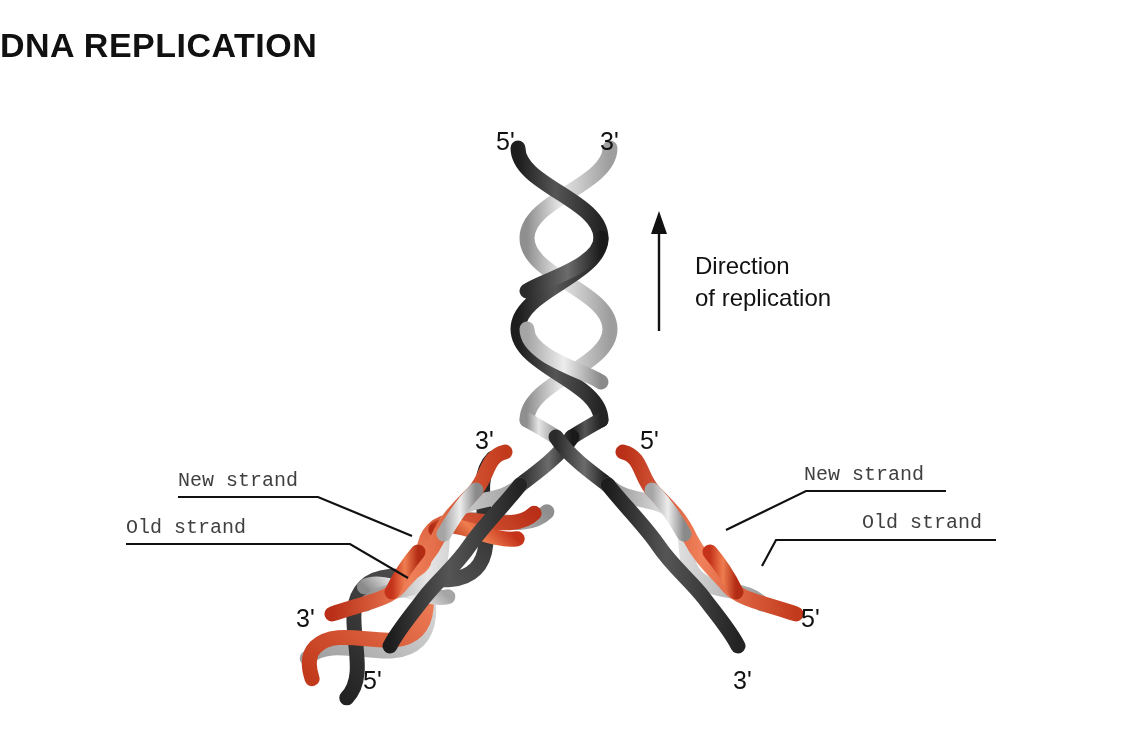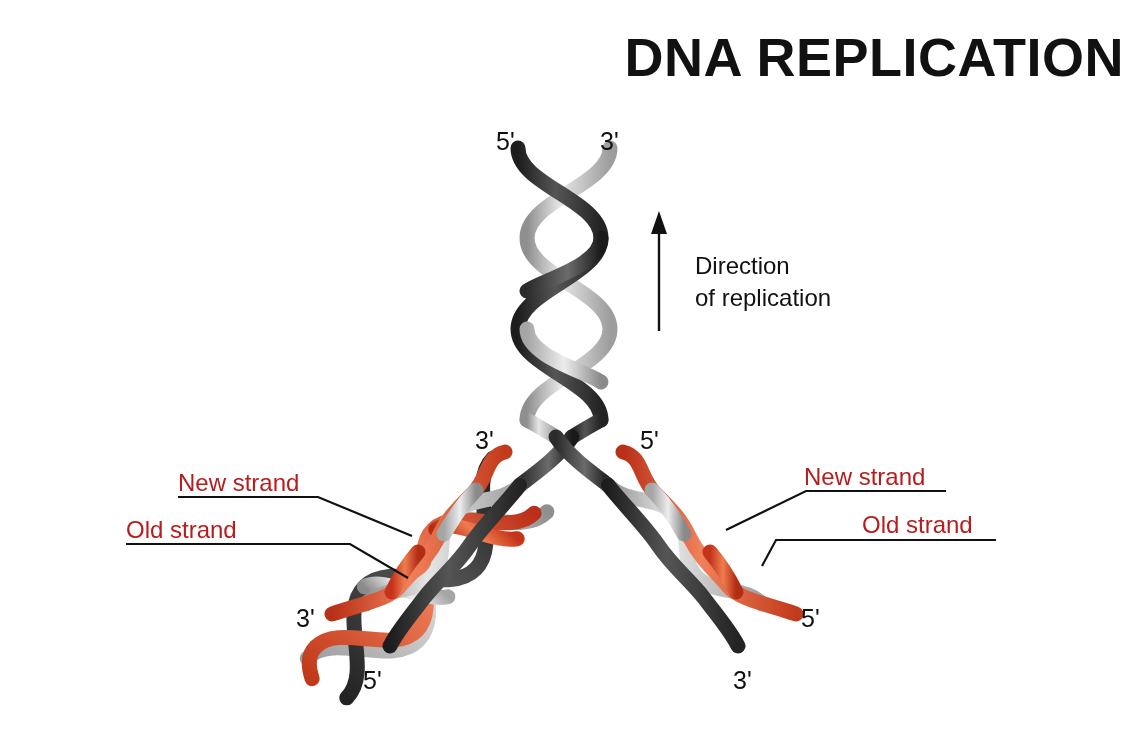--- a/index.html
+++ b/index.html
@@ -15,24 +15,24 @@
     width: 1124px;
     height: 742px;
     background: #ffffff;
     overflow: hidden;
   }
   #diagram-title {
     position: absolute;
     left: 0;
     top: 26px;
     width: 1124px;
-    text-align: right;
+    text-align: left;
     font-family: "Liberation Sans", sans-serif;
     font-weight: bold;
-    font-size: 54px;
+    font-size: 34px;
     letter-spacing: 0.5px;
     color: #111111;
     white-space: nowrap;
   }
   .svg-layer {
     position: absolute;
     left: 0;
     top: 0;
     width: 1124px;
     height: 742px;
@@ -40,23 +40,23 @@
   .prime-label {
     position: absolute;
     font-family: "Liberation Sans", sans-serif;
     font-size: 25px;
     color: #111111;
     white-space: nowrap;
     line-height: 1;
   }
   .strand-label {
     position: absolute;
-    font-family: Liberation Sans, sans-serif;
-    font-size: 24px;
-    color: #b91c1c;
+    font-family: Liberation Mono, monospace;
+    font-size: 20px;
+    color: #404040;
     white-space: nowrap;
     line-height: 1;
   }
   .direction-text {
     position: absolute;
     font-family: "Liberation Sans", sans-serif;
     font-size: 24px;
     color: #111111;
     line-height: 1.32;
     white-space: pre-line;

